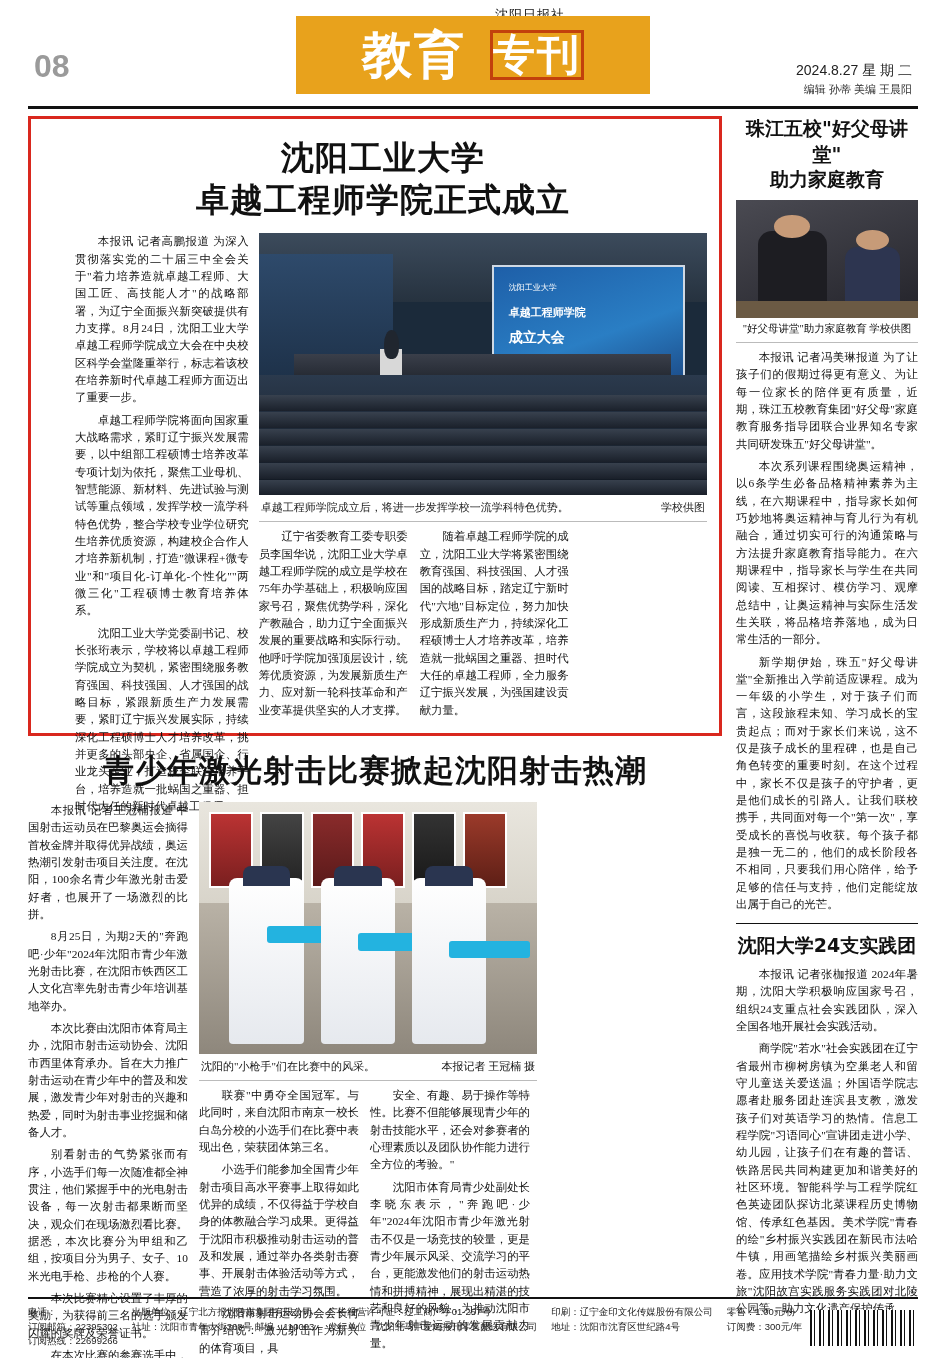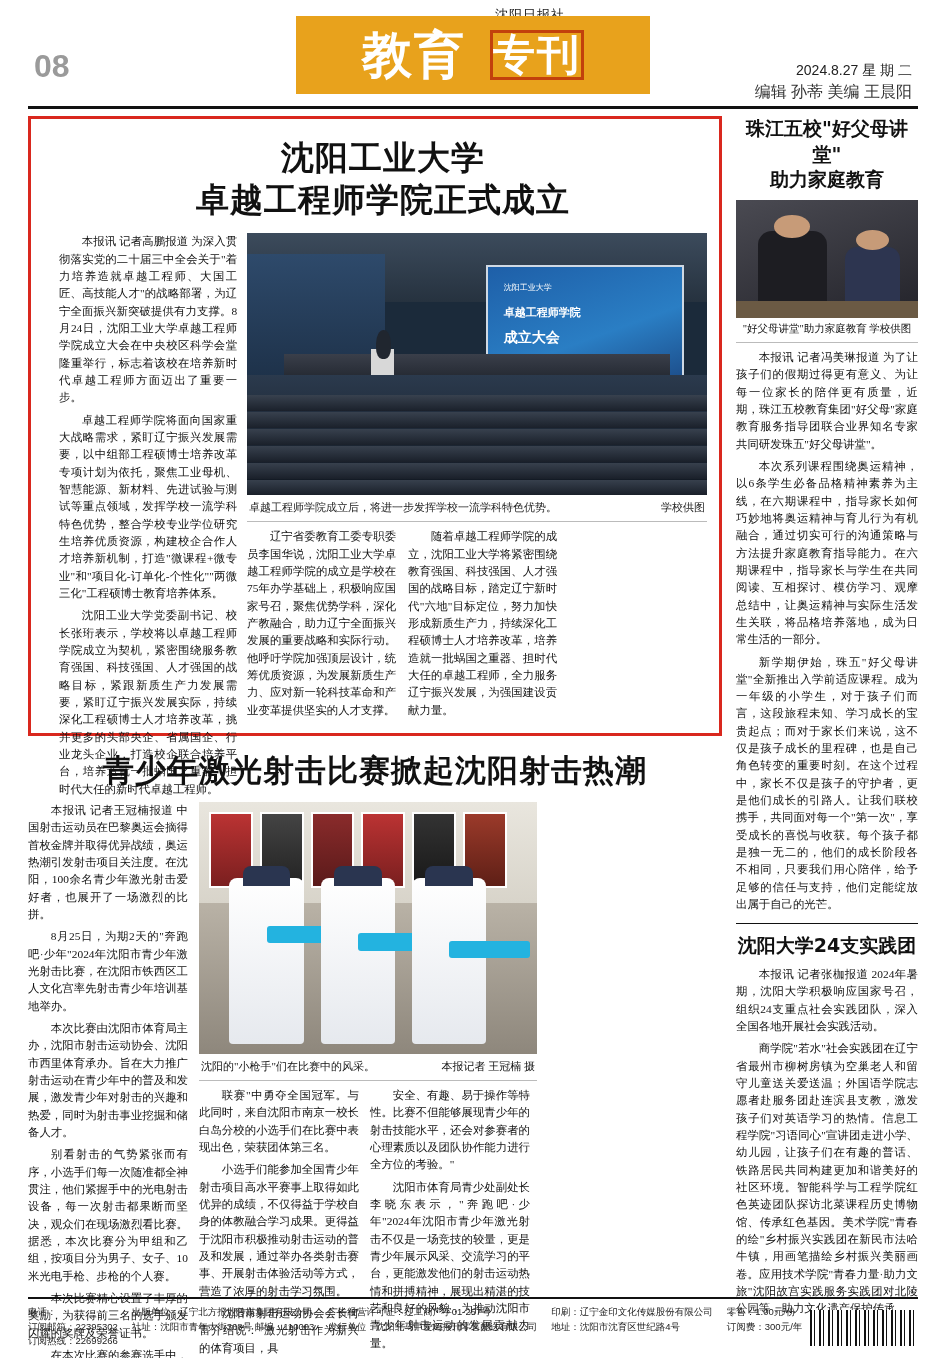--- a/index.html
+++ b/index.html
@@ -42,21 +42,21 @@
     font-family:"DejaVu Sans", sans-serif;
   }
   .mast-date {
     position:absolute; right:34px; top:62px;
     font-size:14px; color:#222;
     font-family:"Liberation Sans", sans-serif;
     text-align:right;
   }
   .mast-editors {
     position:absolute; right:34px; top:82px;
-    font-size:16px; color:#333;
+    font-size:11px; color:#333;
     font-family:"Liberation Sans", sans-serif;
     text-align:right;
   }
   .rule-top {
     position:absolute; left:28px; right:28px; top:106px; height:3px; background:#111;
   }
 
   
   .left-col { position:absolute; left:28px; top:116px; width:694px; }
   .right-col { position:absolute; left:736px; top:116px; width:182px; }
@@ -69,20 +69,21 @@
   .s1-head {
     text-align:center; font-weight:bold; color:#111;
     font-size:33px; line-height:1.28; letter-spacing:1px;
     font-family:"DejaVu Sans", sans-serif;
     margin:8px 0 12px 0;
   }
   .s1-body { display:flex; gap:10px; }
   .s1-textcol {
     width:182px; font-size:11.4px; line-height:1.52; text-align:justify;
     color:#111;
+    margin-left:16px;
   }
   .s1-textcol p { margin:0 0 5px 0; text-indent:2em; }
   .s1-figcol { width:470px; }
   .photo {
     width:100%; height:262px; position:relative; overflow:hidden;
     background:#1b2a3a;
   }
   .caption-row {
     display:flex; justify-content:space-between; align-items:center;
     font-size:11px; color:#222; padding:5px 2px 6px 2px;

